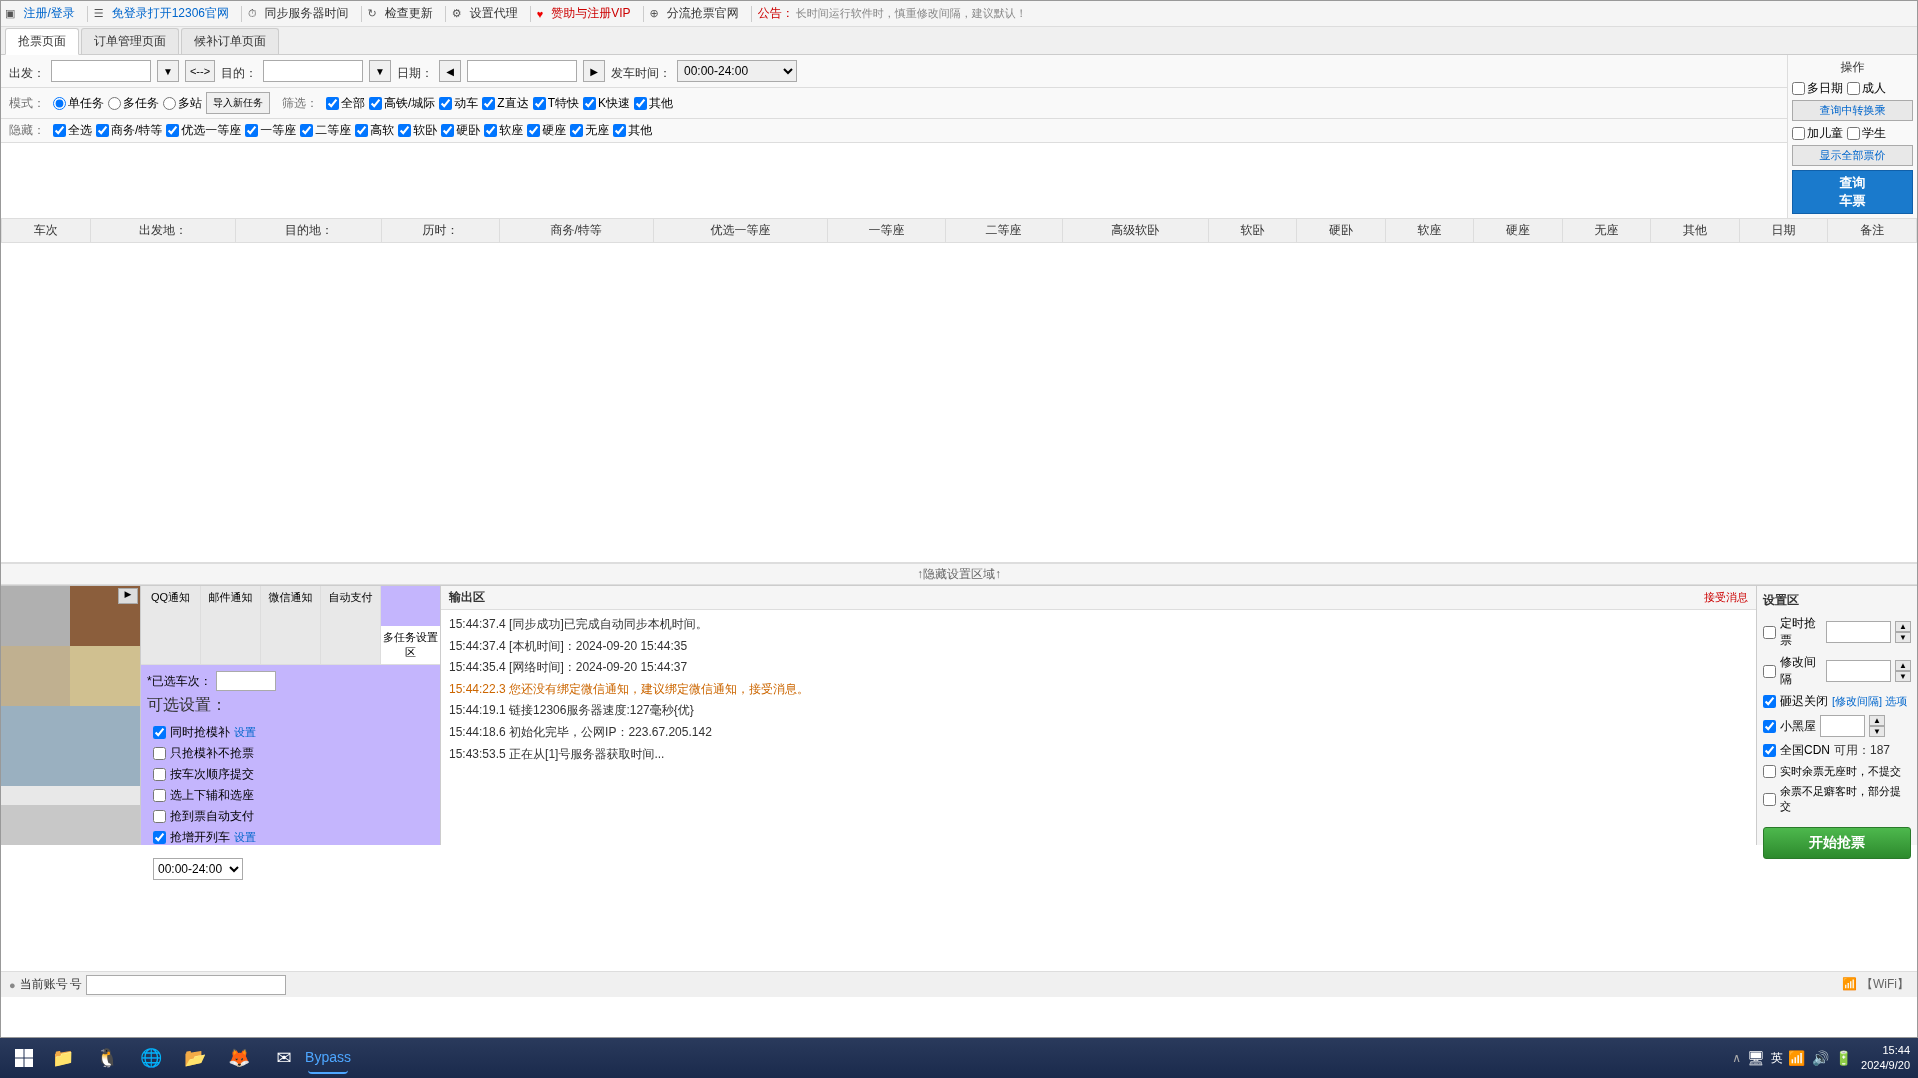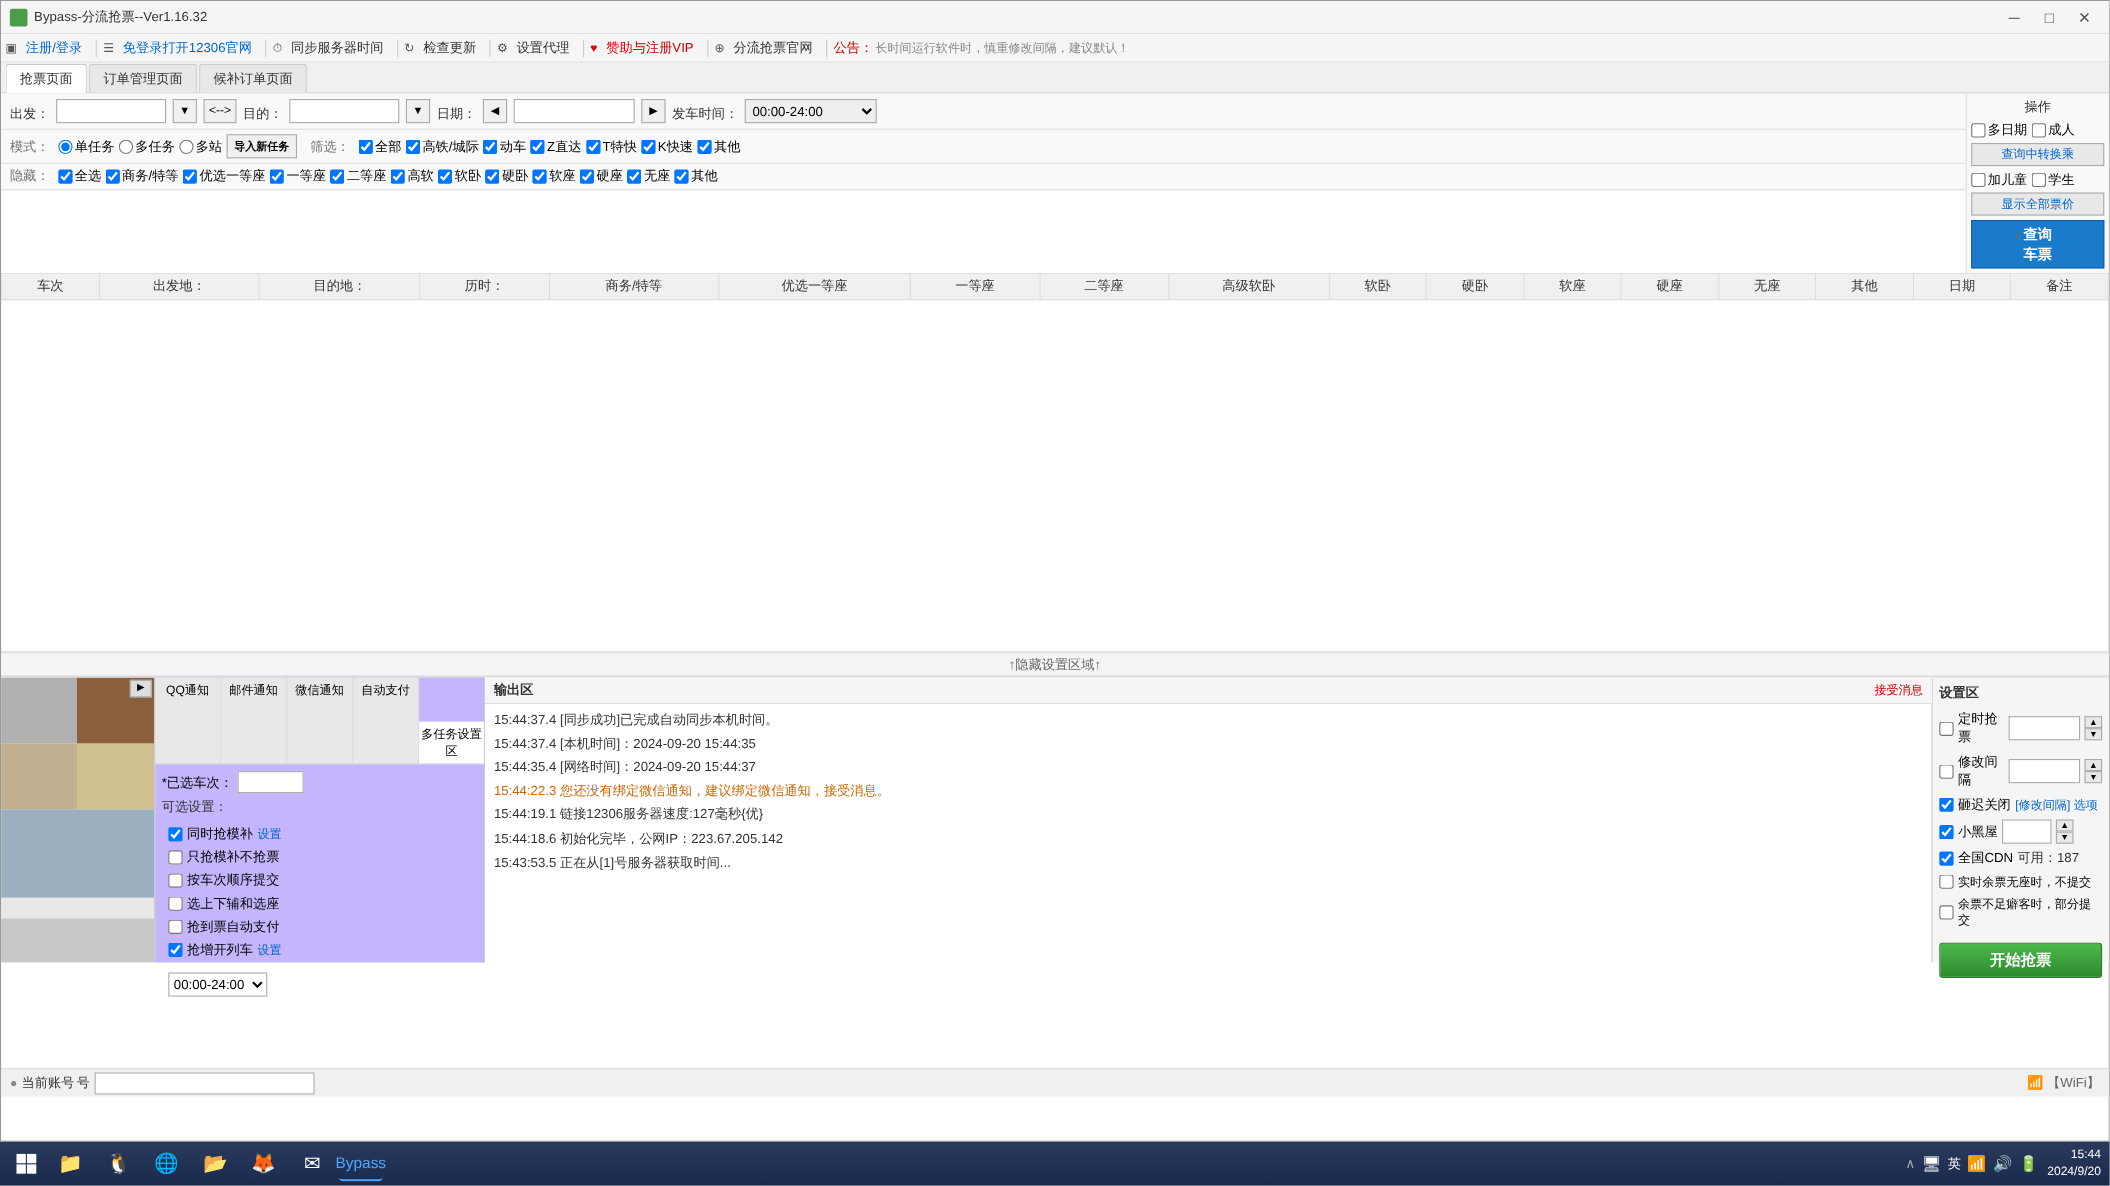--- a/index.html
+++ b/index.html
@@ -461,31 +461,20 @@
     .cdn-avail { color: #333; }
 
     input[type="checkbox"] { cursor: pointer; }
     input[type="radio"] { cursor: pointer; }
   </style>
 </head>
 <body>
 
 <div class="app-window">
 
-  <div class="title-bar">
-    <div class="title-bar-left">
-      <span class="title-icon"></span>
-      <span>Bypass-分流抢票--Ver1.16.32</span>
-    </div>
-    <div class="title-bar-controls">
-      <button class="title-btn">─</button>
-      <button class="title-btn">□</button>
-      <button class="title-btn close">✕</button>
-    </div>
-  </div>
 
   <div class="menu-bar">
     <span style="font-size:11px; color:#555;">▣</span>
     <span class="menu-item menu-link">注册/登录</span>
     <div class="menu-separator"></div>
     <span style="font-size:11px; color:#555;">☰</span>
     <span class="menu-item menu-link">免登录打开12306官网</span>
     <div class="menu-separator"></div>
     <span style="font-size:11px; color:#555;">⏱</span>
     <span class="menu-item">同步服务器时间</span>
@@ -539,21 +528,21 @@
           <span>单任务</span>
         </label>
         <label class="radio-item">
           <input type="radio" name="mode" style="">
           <span>多任务</span>
         </label>
         <label class="radio-item">
           <input type="radio" name="mode" style="">
           <span>多站</span>
         </label>
-        <button class="search-btn" style="width:auto;padding:0 6px;font-weight:bold;">导入新任务</button>
+        <button class="search-btn" style="width:auto;padding:0 6px;">导入新任务</button>
         <span class="options-label" style="margin-left:8px;">筛选：</span>
         <label class="checkbox-item">
             <input type="checkbox" checked="" style="">
             <span>全部</span>
           </label>
         <label class="checkbox-item">
             <input type="checkbox" checked="" style="">
             <span>高铁/城际</span>
           </label>
         <label class="checkbox-item">
@@ -712,21 +701,21 @@
         <div class="notif-tab">邮件通知</div>
         <div class="notif-tab">微信通知</div>
         <div class="notif-tab">自动支付</div>
         <div class="notif-tab active">多任务设置区</div>
       </div>
       <div class="notif-content">
         <div class="notif-row">
           <span>*已选车次：</span>
           <input type="text" style="width: 60px; height: 20px; border: 1px solid rgb(170, 170, 170); font-size: 12px;">
         </div>
-        <div style="font-size:12px;color:#333;margin-bottom:4px;">可选设置：</div>
+        <div style="font-size:16px;color:#333;margin-bottom:4px;">可选设置：</div>
         <div class="checkbox-list">
           <div class="cb-item">
             <input type="checkbox" checked="" style="">
             <span>同时抢模补</span>
             <span class="set-link">设置</span>
           </div>
           <div class="cb-item">
             <input type="checkbox" style="">
             <span>只抢模补不抢票</span>
           </div>

